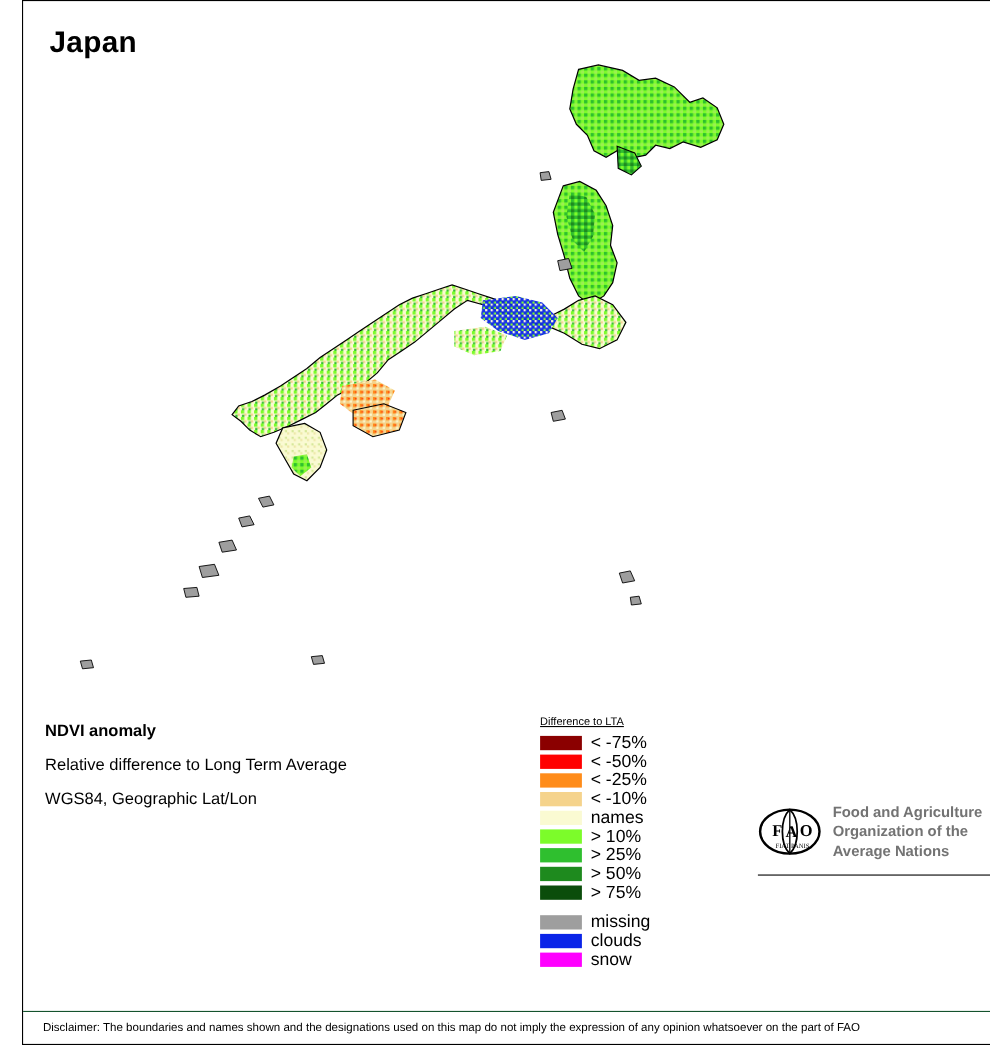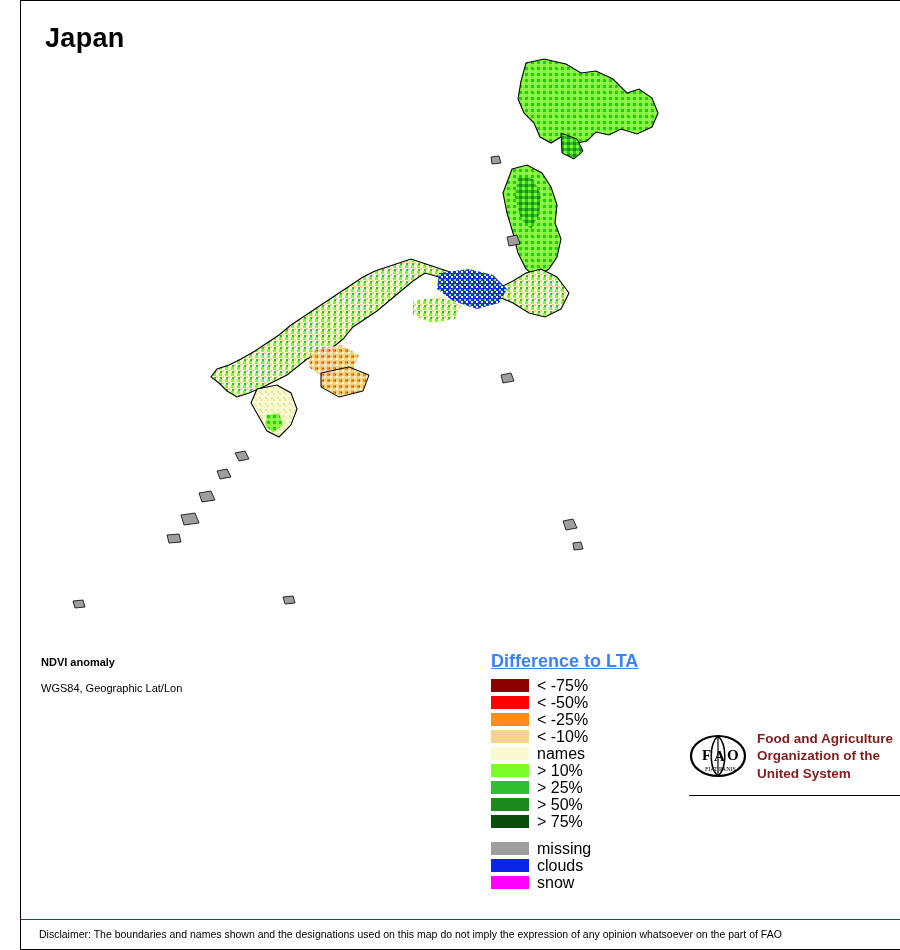--- a/index.html
+++ b/index.html
@@ -41,40 +41,40 @@
   #map-canvas svg { display: block; }
 
   
   #caption-block {
     position: absolute;
     left: 20px;
     top: 655px;
     width: 420px;
   }
   #caption-block .cap-line {
-    font-size: 11px;
+    font-size: 15px;
     color: #000000;
     margin-bottom: 14px;
     white-space: nowrap;
   }
   #caption-block .cap-line.bold {
     font-weight: bold;
   }
 
   
   #legend {
     position: absolute;
     left: 470px;
     top: 650px;
     width: 180px;
   }
   #legend-title {
-    font-size: 18px;
-    font-weight: bold;
-    color: #3b82f6;
+    font-size: 10px;
+    font-weight: normal;
+    color: #000000;
     text-decoration: underline;
     margin-bottom: 5px;
   }
   .legend-row {
     display: flex;
     align-items: center;
     height: 17px;
   }
   .legend-swatch {
     width: 38px;
@@ -105,21 +105,21 @@
   #fao-logo {
     width: 58px;
     height: 58px;
     flex: 0 0 auto;
     margin-right: 10px;
   }
   #fao-name {
     font-size: 13.5px;
     font-weight: bold;
     line-height: 1.28;
-    color: #7f1d1d;
+    color: #737373;
     padding-top: 3px;
   }
   #fao-rule {
     border-top: 1px solid #000000;
     margin: 10px 0 8px 0;
     width: 100%;
   }
   #fao-sub {
     font-size: 13px;
     line-height: 1.3;
@@ -229,20 +229,21 @@
         <path d="M552 542 L560 541 L562 548 L553 549 Z" fill="#9E9E9E" stroke="#000000" stroke-width="0.8"></path>
         <path d="M480 374 L490 372 L493 380 L482 382 Z" fill="#9E9E9E" stroke="#000000" stroke-width="0.8"></path>
         <path d="M486 236 L496 234 L499 243 L488 245 Z" fill="#9E9E9E" stroke="#000000" stroke-width="0.8"></path>
         <path d="M470 156 L478 155 L480 162 L471 163 Z" fill="#9E9E9E" stroke="#000000" stroke-width="0.8"></path>
       </g>
     </svg>
   </div>
 
   <div id="caption-block">
     <div class="cap-line bold">NDVI anomaly</div>
+    <div class="cap-line">Relative difference to Long Term Average</div>
     <div class="cap-line">WGS84, Geographic Lat/Lon</div>
   </div>
 
   <div id="legend">
     <div id="legend-title">Difference to LTA</div>
 
     <div class="legend-row">
       <span class="legend-swatch" style="background:#8B0000"></span>
       <span class="legend-label">&lt; -75%</span>
     </div>
@@ -304,21 +305,21 @@
           <path d="M29 9 L29 49" stroke="#000000" stroke-width="1.2"></path>
           <text x="13" y="33" font-family="'Liberation Serif', serif" font-size="15" font-weight="bold" fill="#000000">F</text>
           <text x="25" y="34" font-family="'Liberation Serif', serif" font-size="15" font-weight="bold" fill="#000000">A</text>
           <text x="38" y="33" font-family="'Liberation Serif', serif" font-size="15" font-weight="bold" fill="#000000">O</text>
           <text x="16" y="44" font-family="'Liberation Serif', serif" font-size="6" fill="#000000">FIAT PANIS</text>
         </svg>
       </div>
       <div id="fao-name">
         <div>Food and Agriculture</div>
         <div>Organization of the</div>
-        <div>United System</div>
+        <div>Average Nations</div>
       </div>
     </div>
     <div id="fao-rule"></div>
   </div>
 
   <div id="disclaimer">
     <div class="dl">Disclaimer: The boundaries and names shown and the designations used on this map do not imply the expression of any opinion whatsoever on the part of FAO</div>
   </div>
 
 </div>

